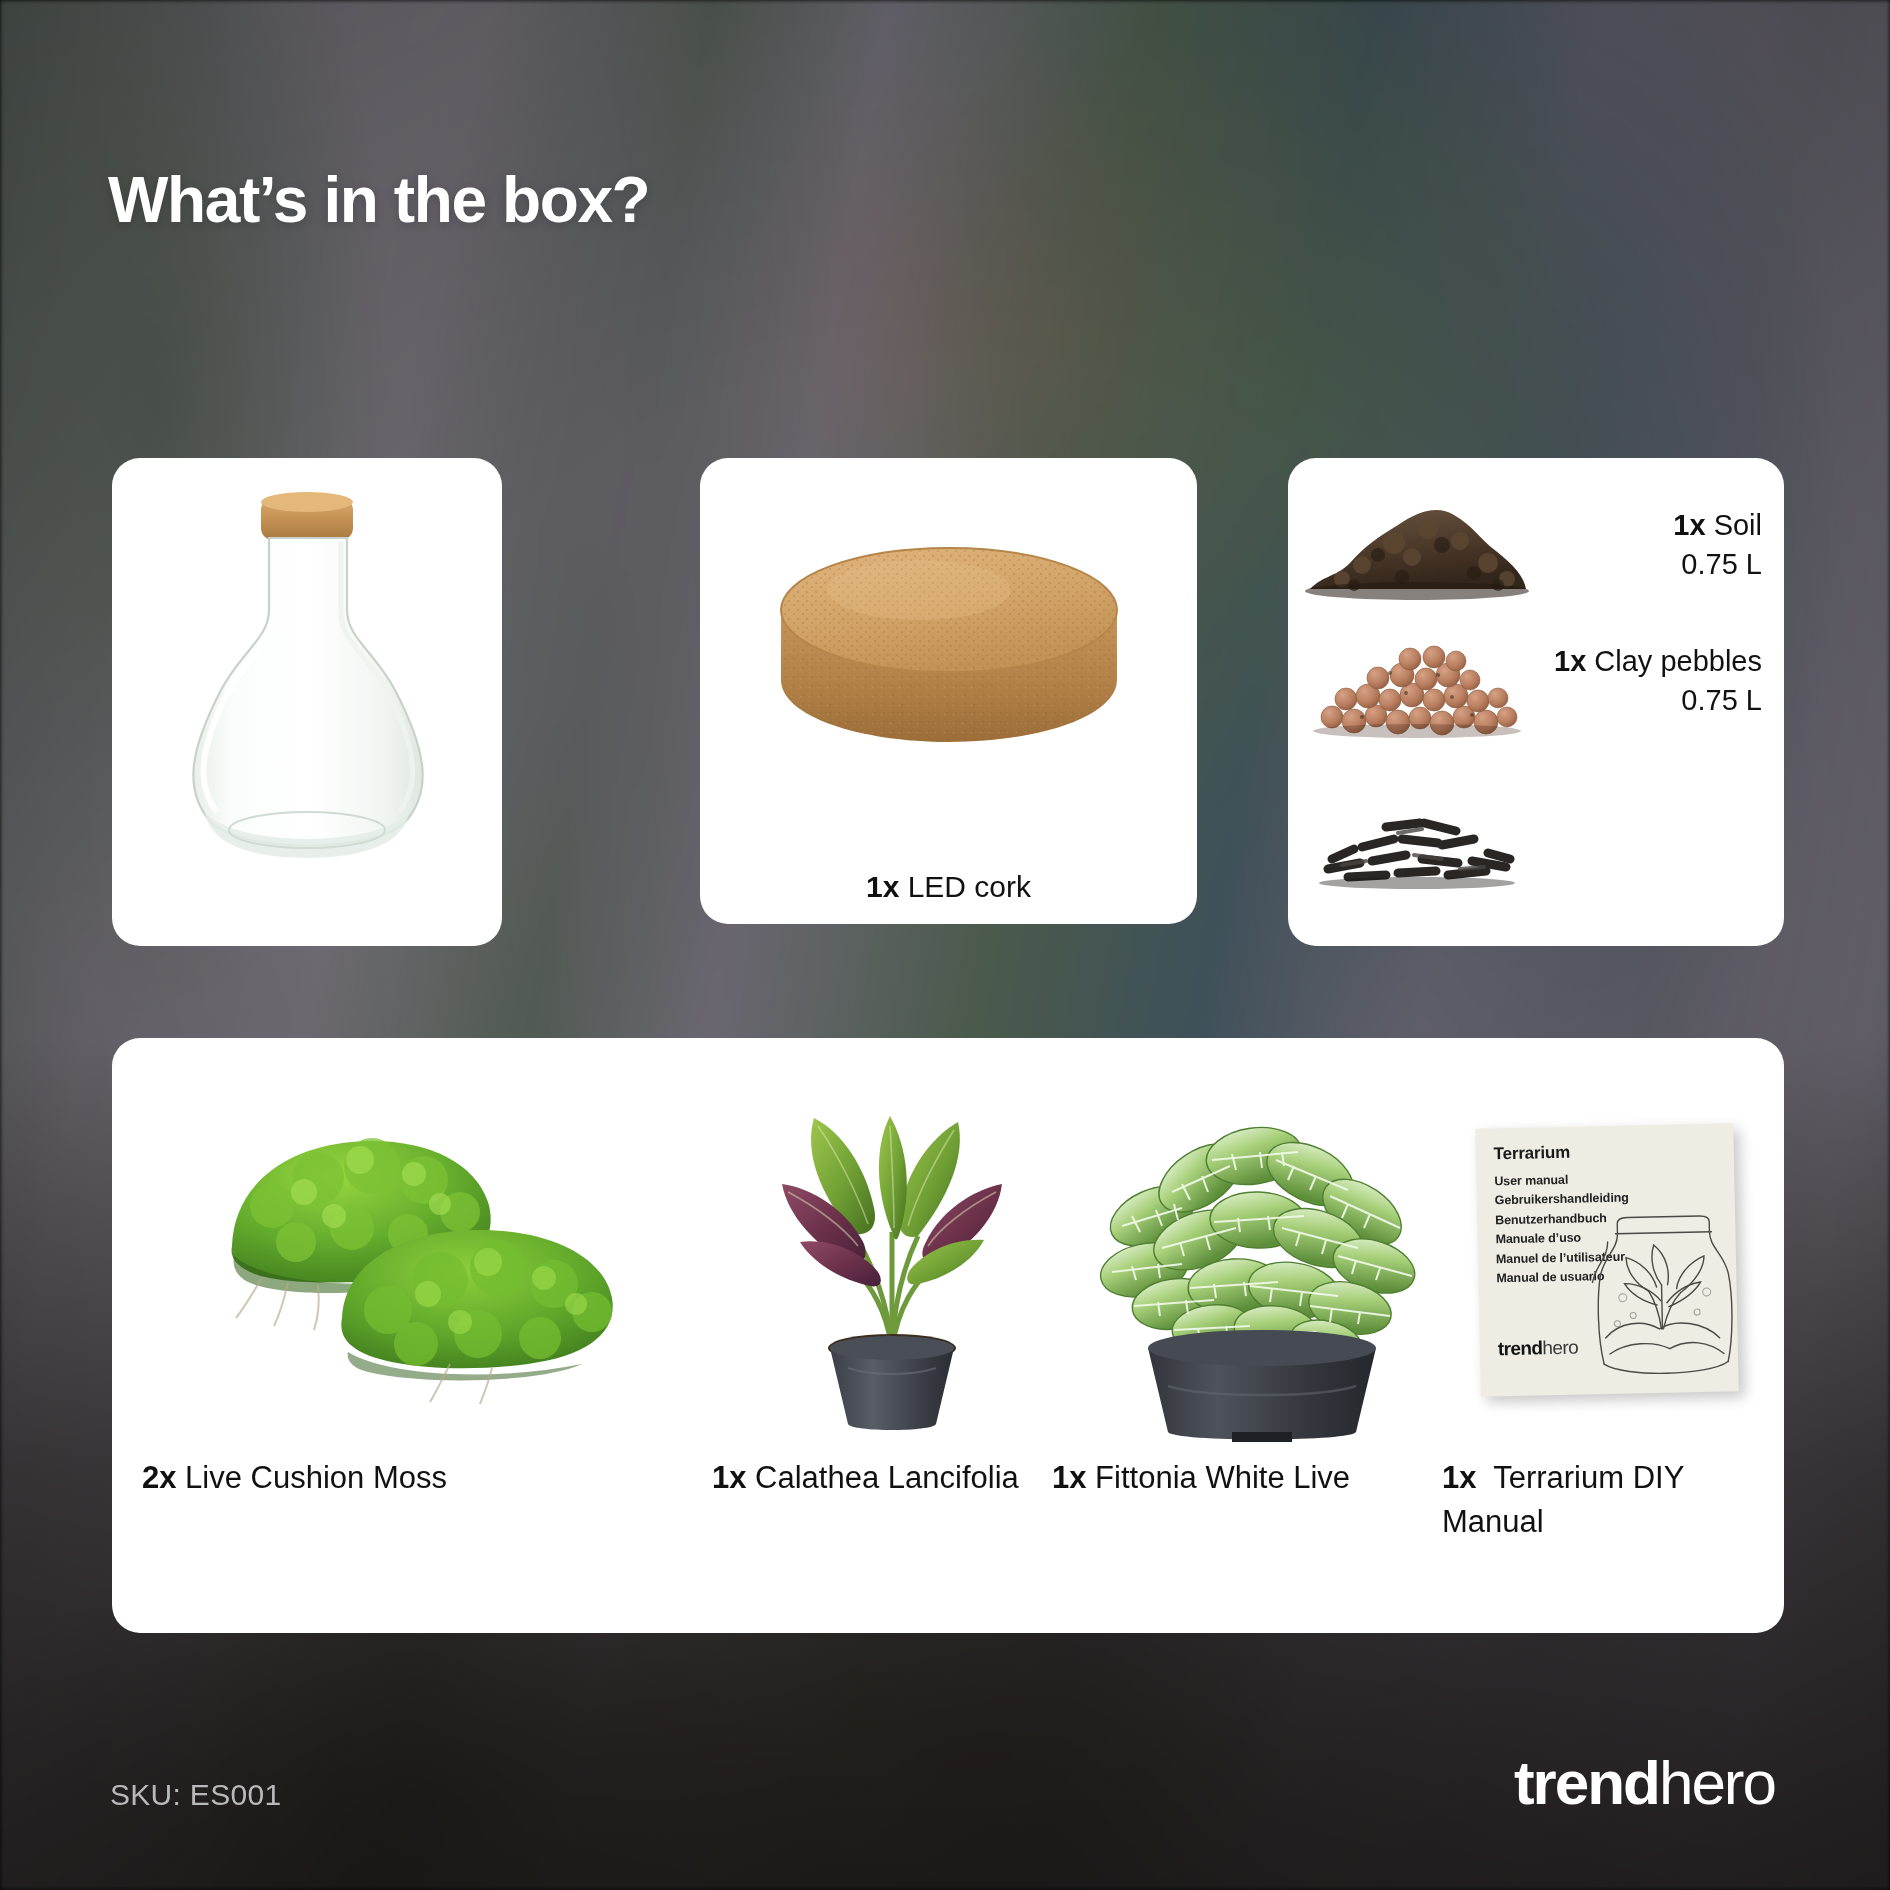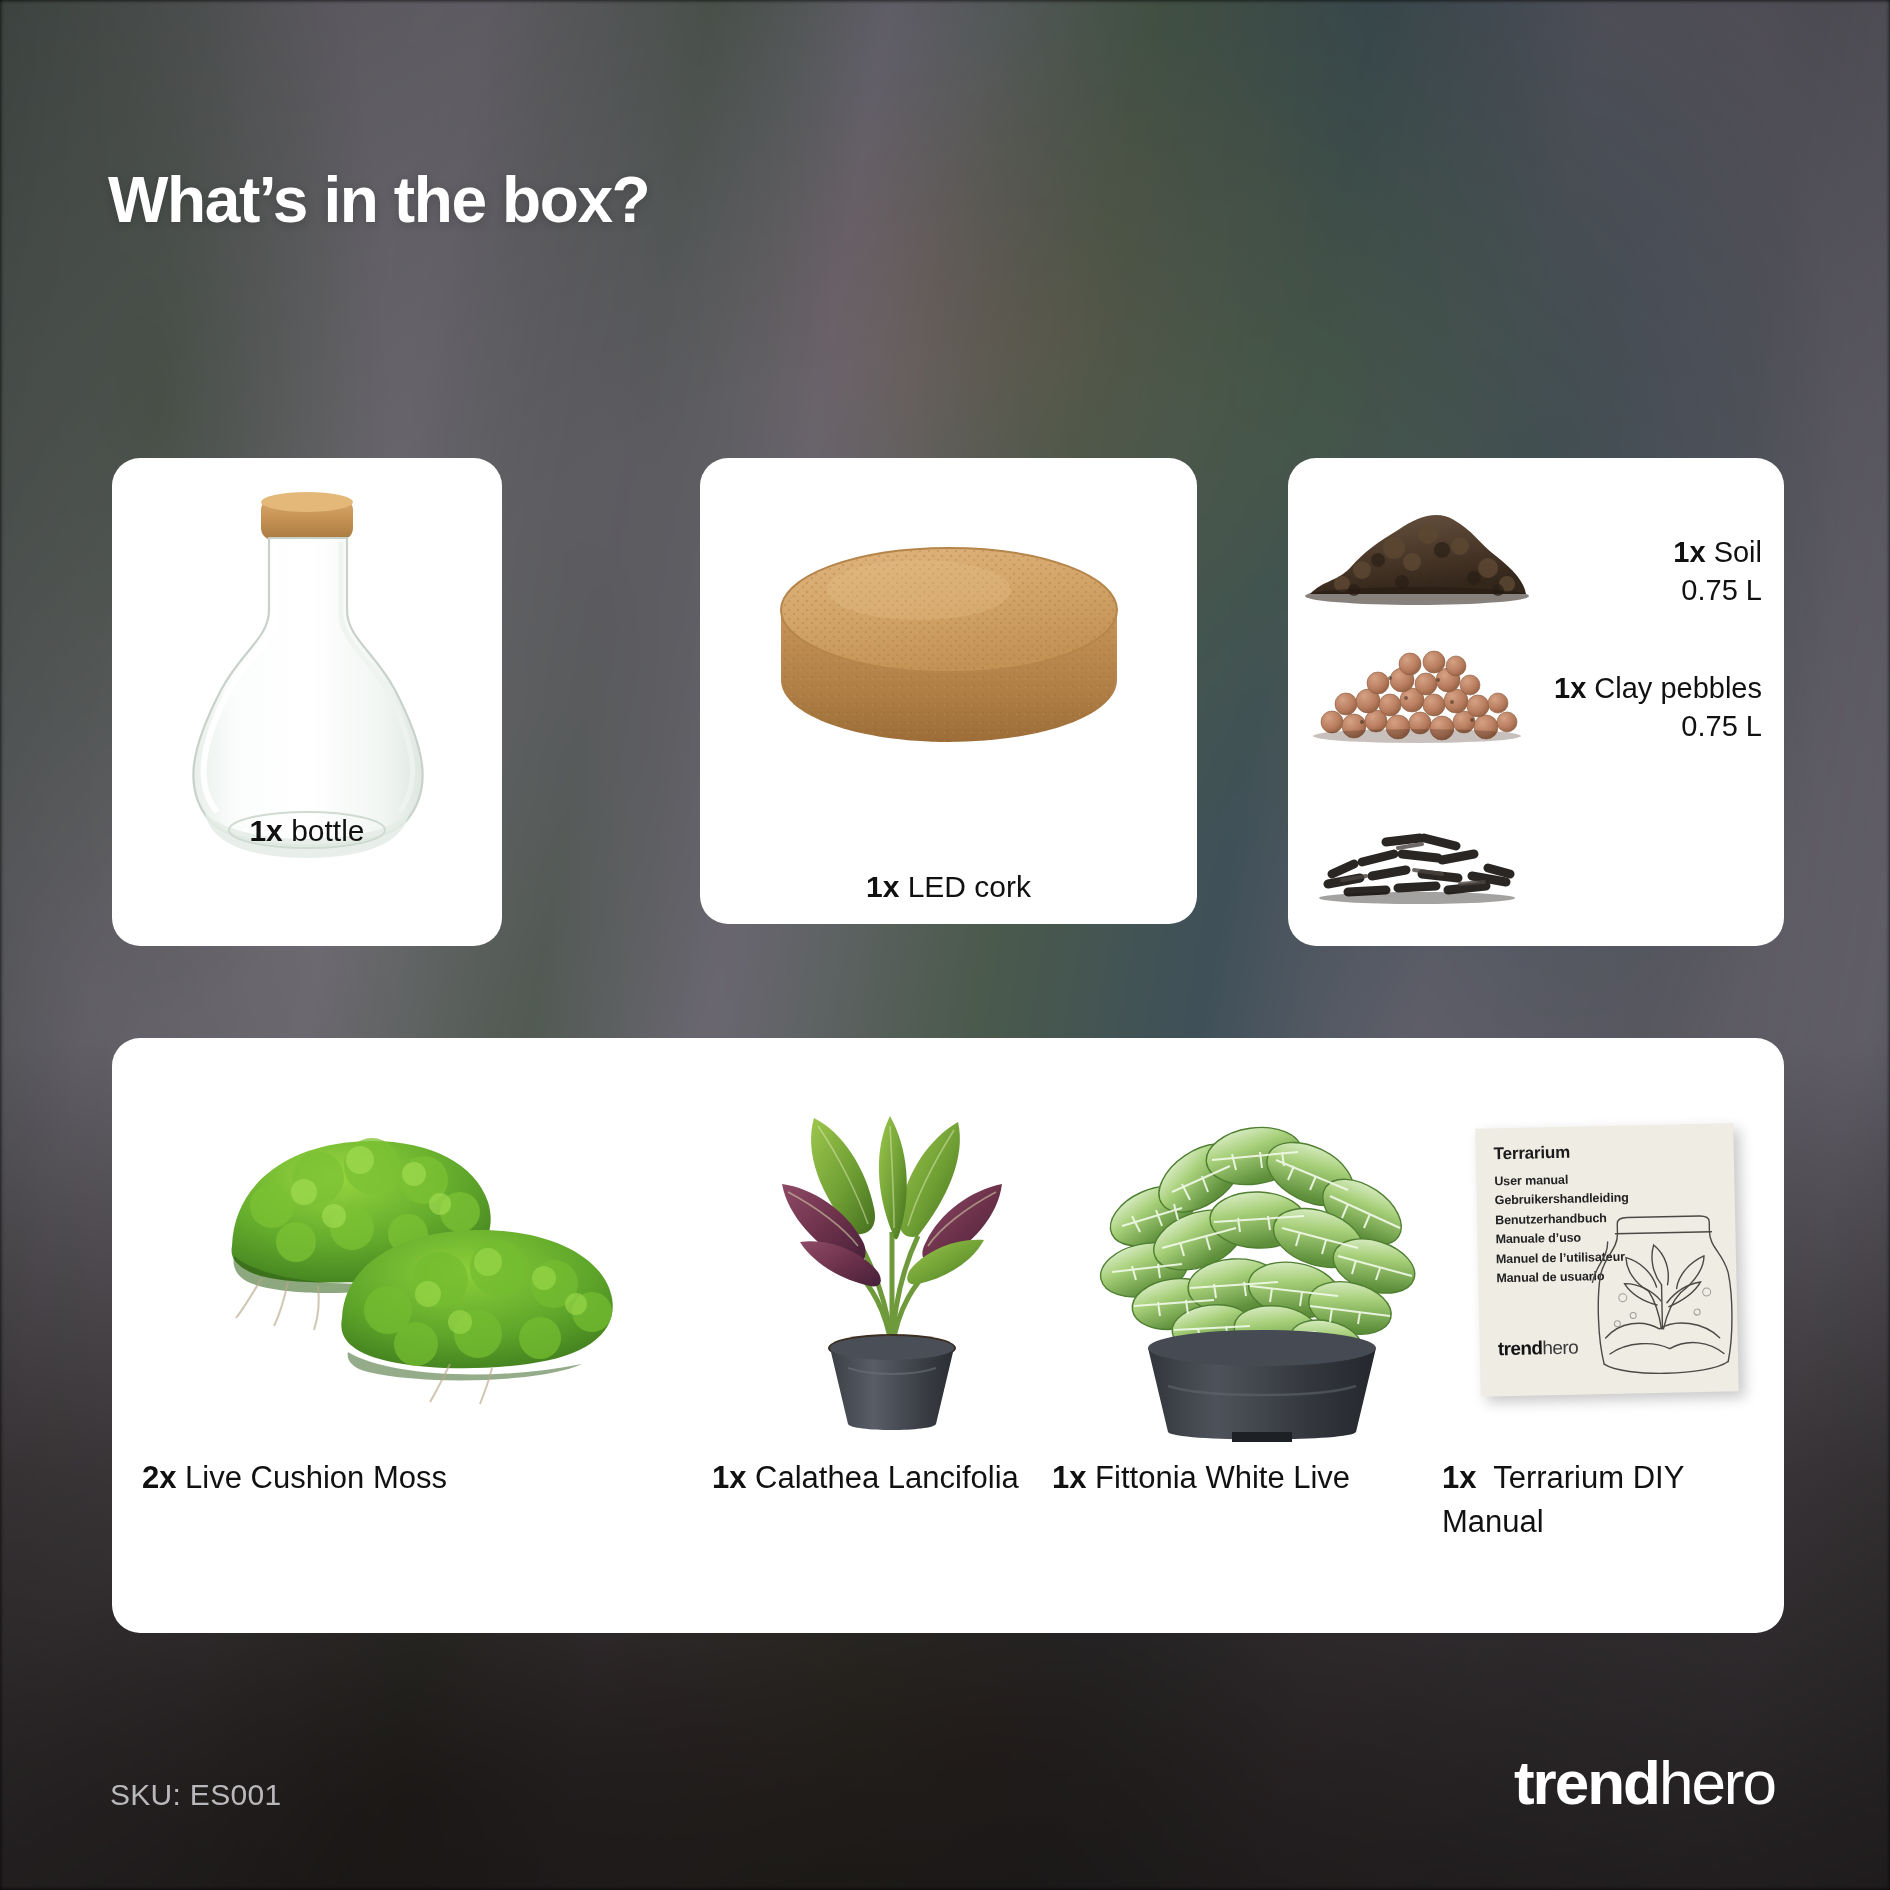--- a/index.html
+++ b/index.html
@@ -85,21 +85,21 @@
   .card-caption b { font-weight: 700; }
 
   
   #bottle-art { position: absolute; left: 50%; top: 32px; transform: translateX(-50%); }
   #cork-art   { position: absolute; left: 50%; top: 60px; transform: translateX(-50%); }
 
   
   .sub-row {
     position: absolute;
     display: flex;
-    align-items: flex-end;
+    align-items: center;
     left: 14px; right: 22px;
   }
   .sub-img { width: 230px; flex: 0 0 230px; height: 120px; position: relative; }
   .sub-txt {
     flex: 1;
     text-align: right;
     font-size: 29px;
     line-height: 1.33;
     color: #111;
   }
@@ -217,24 +217,20 @@
 
         <path d="M112 48 L112 120 C112 148 84 162 64 200 C34 258 26 298 52 330
                  C80 364 222 364 250 330 C276 298 268 258 238 200
                  C218 162 190 148 190 120 L190 48 Z" fill="url(#glassG)" stroke="#c8d2cb" stroke-width="2.2"></path>
         <path d="M118 52 L118 122 C118 152 90 166 70 204 C44 256 38 294 60 322" fill="none" stroke="#ffffff" stroke-width="6" opacity="0.9"></path>
         <path d="M184 52 L184 122 C184 152 212 166 232 204 C258 256 264 294 242 322" fill="none" stroke="#eef3ef" stroke-width="5" opacity="0.9"></path>
 
         <path d="M48 322 C78 358 222 358 252 322 C248 352 210 368 150 368 C90 368 52 352 48 322 Z" fill="#e4ece6" opacity="0.85"></path>
         <ellipse cx="150" cy="340" rx="78" ry="18" fill="none" stroke="#cfdbd2" stroke-width="2"></ellipse>
       </svg>
-    </div>
-    <div class="card-caption" style="top: 352px;">
-      <b>1x</b>
-      <span>bottle</span>
     </div>
   </div>
 
   <div class="card" id="card-cork">
     <div id="cork-art">
       <svg width="360" height="260" viewBox="0 0 360 260">
         <defs>
           <linearGradient id="corkTop" x1="0" y1="0" x2="0.4" y2="1">
             <stop offset="0%" stop-color="#e0b57e"></stop>
             <stop offset="55%" stop-color="#d3a468"></stop>

